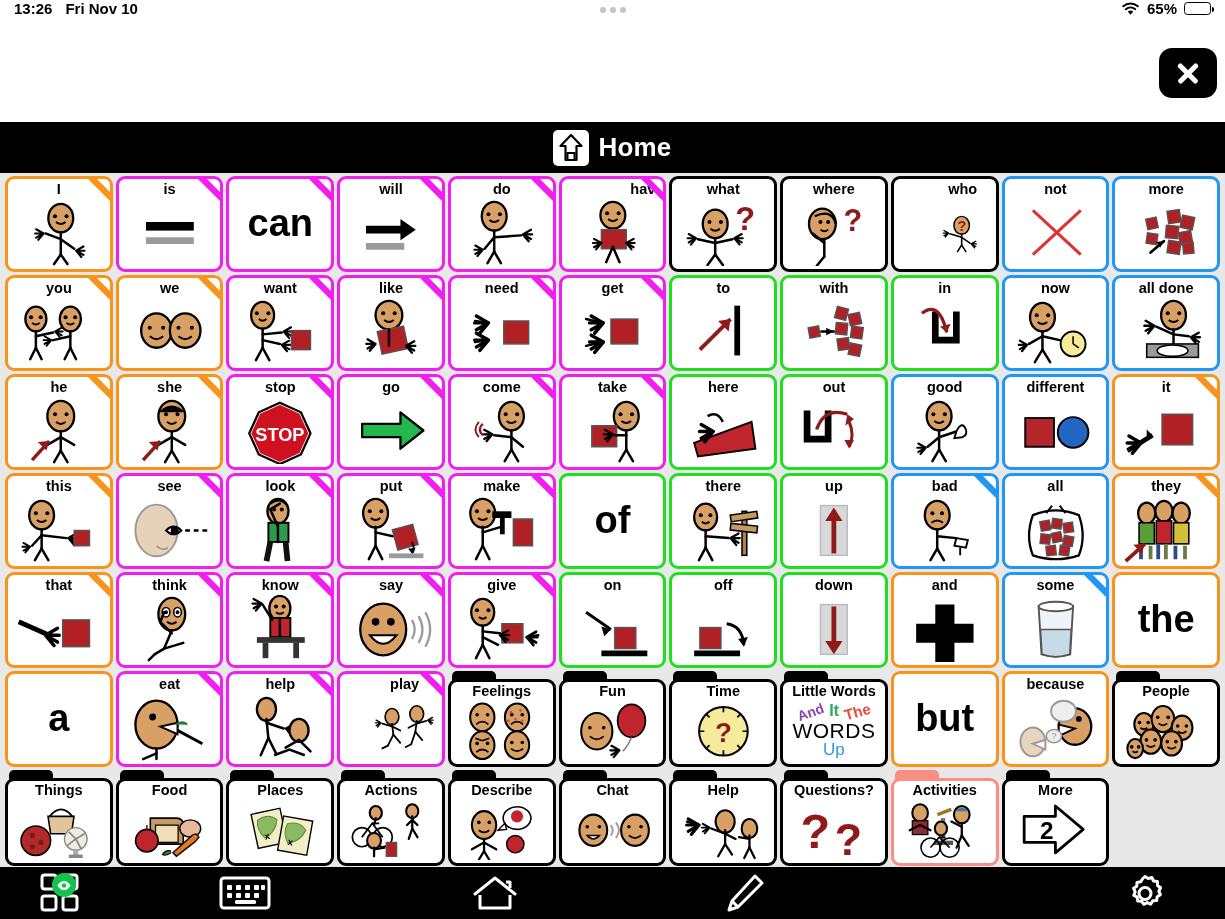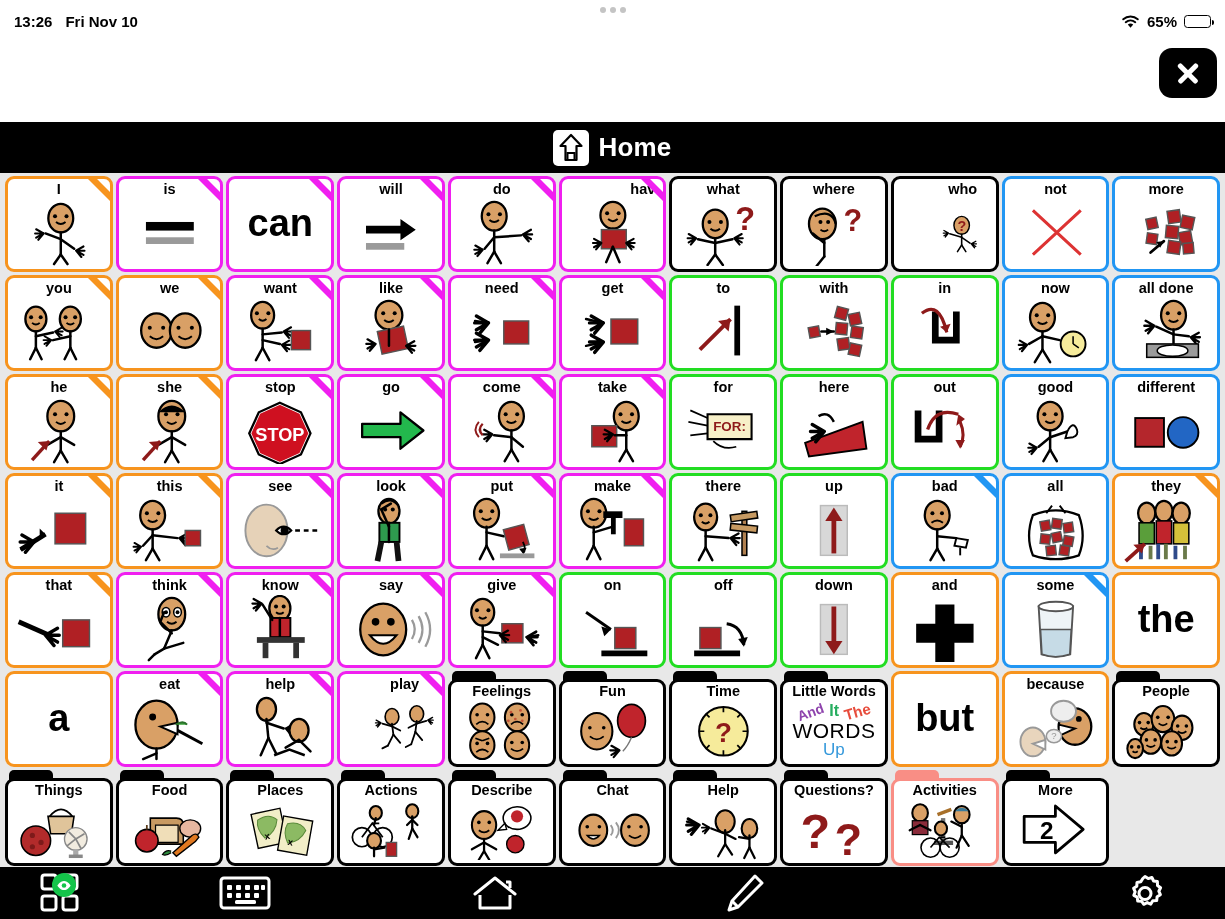--- a/index.html
+++ b/index.html
@@ -8,21 +8,21 @@
     width: 1225px; height: 919px;
     background: #ffffff;
     font-family: "Liberation Sans", sans-serif;
     overflow: hidden;
   }
   #root { position: relative; width: 1225px; height: 919px; background:#fff; }
 
   
   .statusbar {
     position:absolute; top:0; left:0; width:1225px; height:30px;
-    display:flex; align-items:flex-end; padding:0 14px; background:#fff;
+    display:flex; align-items:flex-start; padding:0 14px; background:#fff;
   }
   .sb-left { display:flex; align-items:center; gap:13px; font-size:15px; font-weight:bold; color:#000; }
   .sb-dots { position:absolute; left:50%; transform:translateX(-50%); top:7px;
              display:flex; gap:4px; }
   .sb-dots i { display:block; width:6px; height:6px; border-radius:50%; background:#c4c4c4; }
   .sb-right { margin-left:auto; display:flex; align-items:center; gap:7px; font-size:15px; font-weight:bold; }
   .wifi-ic { width:19px; height:14px; display:block; }
   .batt { position:relative; width:27px; height:13px; border:1.4px solid #000;
           border-radius:3.5px; padding:1.5px; }
   .batt::after { content:""; position:absolute; right:-4px; top:3.5px; width:2px; height:5px;
@@ -701,31 +701,20 @@
             <path d="M64 40L52 40" stroke="#000" stroke-width="2.6" stroke-linecap="round" fill="none"></path>
             <g transform="translate(50,39) scale(1.2,1.2)">
               <path d="M0 0l-7-4M0 0l-8 0M0 0l-7 4M0 0l-5 6" stroke="#000" stroke-width="2" fill="none" stroke-linecap="round"></path>
             </g>
             <path d="M64 55L57 67" stroke="#000" stroke-width="2.6" stroke-linecap="round" fill="none"></path>
             <path d="M64 55L71 67" stroke="#000" stroke-width="2.6" stroke-linecap="round" fill="none"></path>
           </svg>
         </div>
       </div>
       <div class="cell" style="border-color: rgb(34, 221, 34);">
-        <div class="cell-label">for</div>
-        <div class="cell-art">
-          <svg viewBox="0 0 100 70" preserveAspectRatio="xMidYMid meet">
-            <path d="M34 18h46v26H34z" fill="#f7f0c8" stroke="#000" stroke-width="2.2"></path>
-            <text x="57" y="36" text-anchor="middle" font-family="Liberation Sans" font-size="14" font-weight="bold" fill="#8e1a1a">FOR:</text>
-            <path d="M34 22 16 14M34 30 14 26M34 38 16 40" stroke="#000" stroke-width="1.8" fill="none"></path>
-            <path d="M40 46q10 10 24 6" stroke="#000" stroke-width="1.8" fill="none"></path>
-          </svg>
-        </div>
-      </div>
-      <div class="cell" style="border-color: rgb(34, 221, 34);">
         <div class="cell-label">here</div>
         <div class="cell-art">
           <svg viewBox="0 0 100 70" preserveAspectRatio="xMidYMid meet">
             <path d="M20 48 80 26 84 54 24 62z" fill="#c0242c" stroke="#000" stroke-width="2"></path>
             <path d="M34 20q10-6 16 6" stroke="#000" stroke-width="2.6" fill="none"></path>
             <g transform="translate(40,36) scale(1.8,1.8)">
               <path d="M0 0l-7-4M0 0l-8 0M0 0l-7 4M0 0l-5 6" stroke="#000" stroke-width="2" fill="none" stroke-linecap="round"></path>
             </g>
           </svg>
         </div>
@@ -887,20 +876,25 @@
             <circle cx="36" cy="16" r="2.1" fill="#000"></circle>
             <path d="M25 23q5 4.25 10 0" fill="none" stroke="#000" stroke-width="2"></path>
             <path d="M30 32L30 52" stroke="#000" stroke-width="2.6" stroke-linecap="round" fill="none"></path>
             <path d="M30 38L50 32" stroke="#000" stroke-width="2.6" stroke-linecap="round" fill="none"></path>
             <rect x="48" y="22" width="5" height="18" fill="#000"></rect>
             <rect x="40" y="16" width="20" height="7" fill="#000"></rect>
             <rect x="62" y="24" width="20" height="28" fill="#B02024" stroke="#555" stroke-width="1.5" transform="rotate(0 72 38)"></rect>
             <path d="M30 52L23 66" stroke="#000" stroke-width="2.6" stroke-linecap="round" fill="none"></path>
             <path d="M30 52L37 66" stroke="#000" stroke-width="2.6" stroke-linecap="round" fill="none"></path>
           </svg>
+        </div>
+      </div>
+      <div class="cell" style="border-color: rgb(34, 221, 34);">
+        <div class="cell-art">
+          <div class="bigword ">of</div>
         </div>
       </div>
       <div class="cell" style="border-color: rgb(34, 221, 34);">
         <div class="cell-label">there</div>
         <div class="cell-art">
           <svg viewBox="0 0 100 70" preserveAspectRatio="xMidYMid meet">
             <ellipse cx="32" cy="22" rx="12" ry="14" fill="#D9A066" stroke="#000" stroke-width="2.4"></ellipse>
             <circle cx="27" cy="20" r="2.1" fill="#000"></circle>
             <circle cx="37" cy="20" r="2.1" fill="#000"></circle>
             <path d="M28 27q4 3.4 8 0" fill="none" stroke="#000" stroke-width="2"></path>

